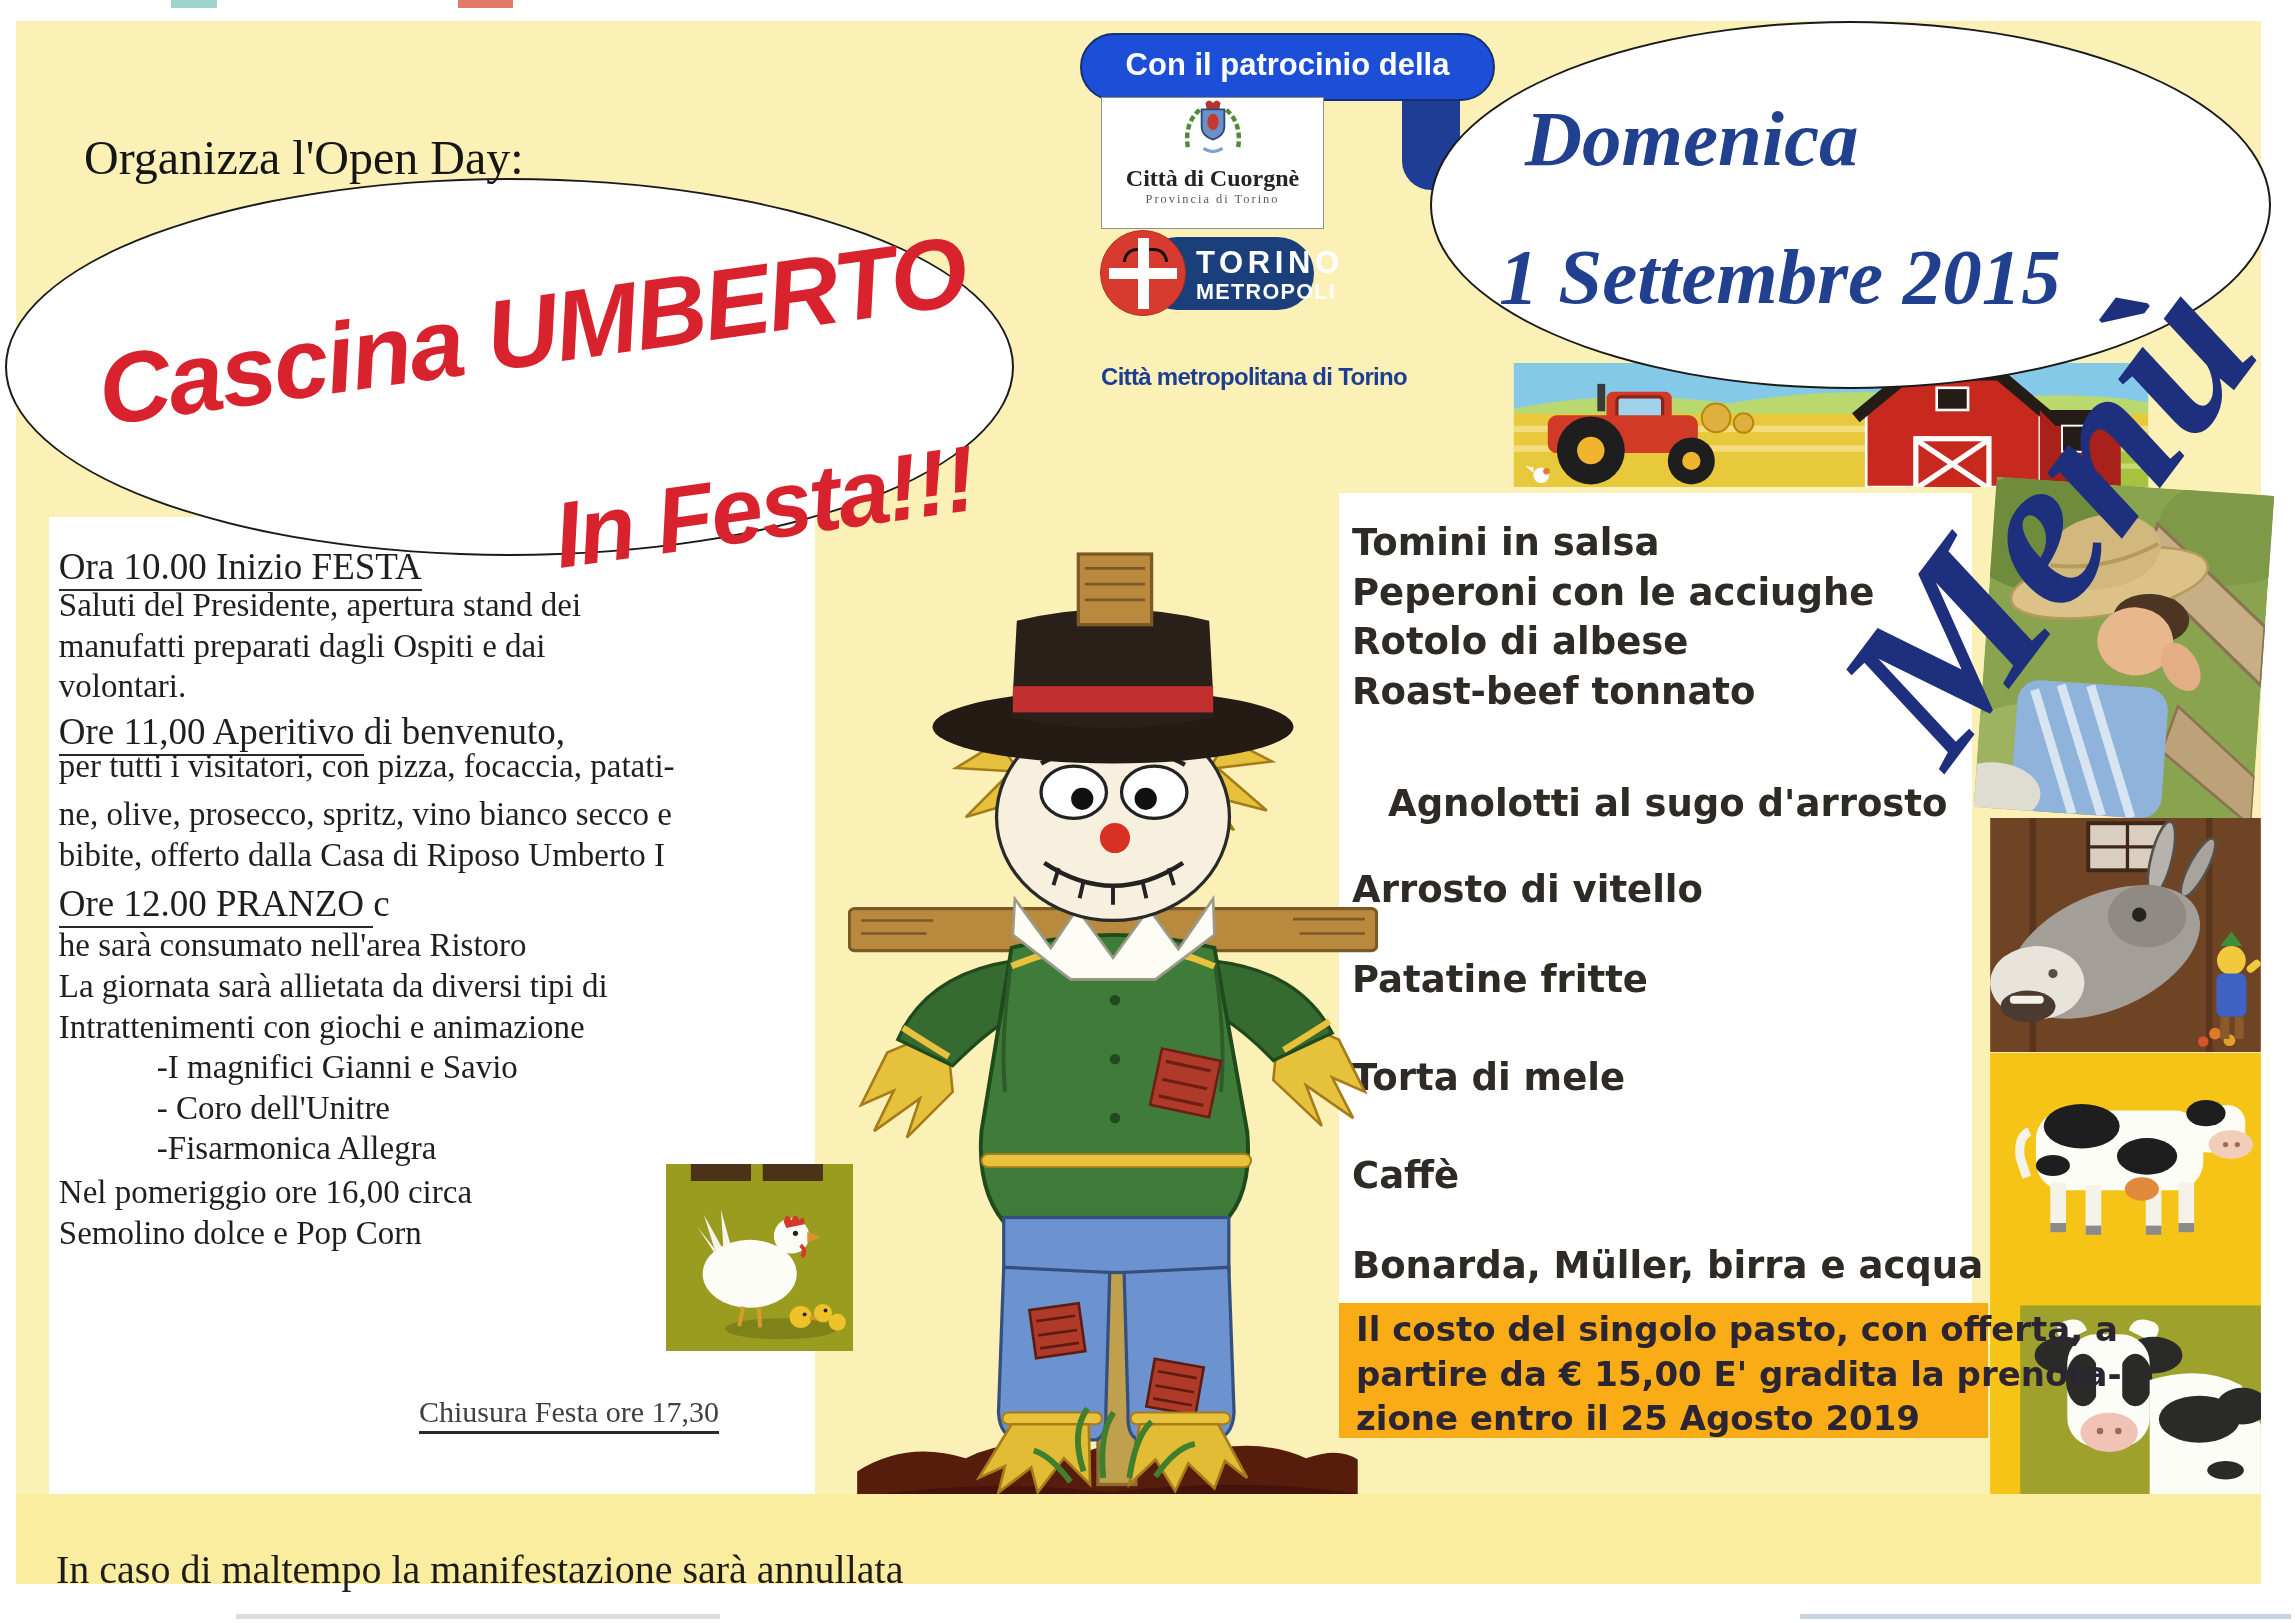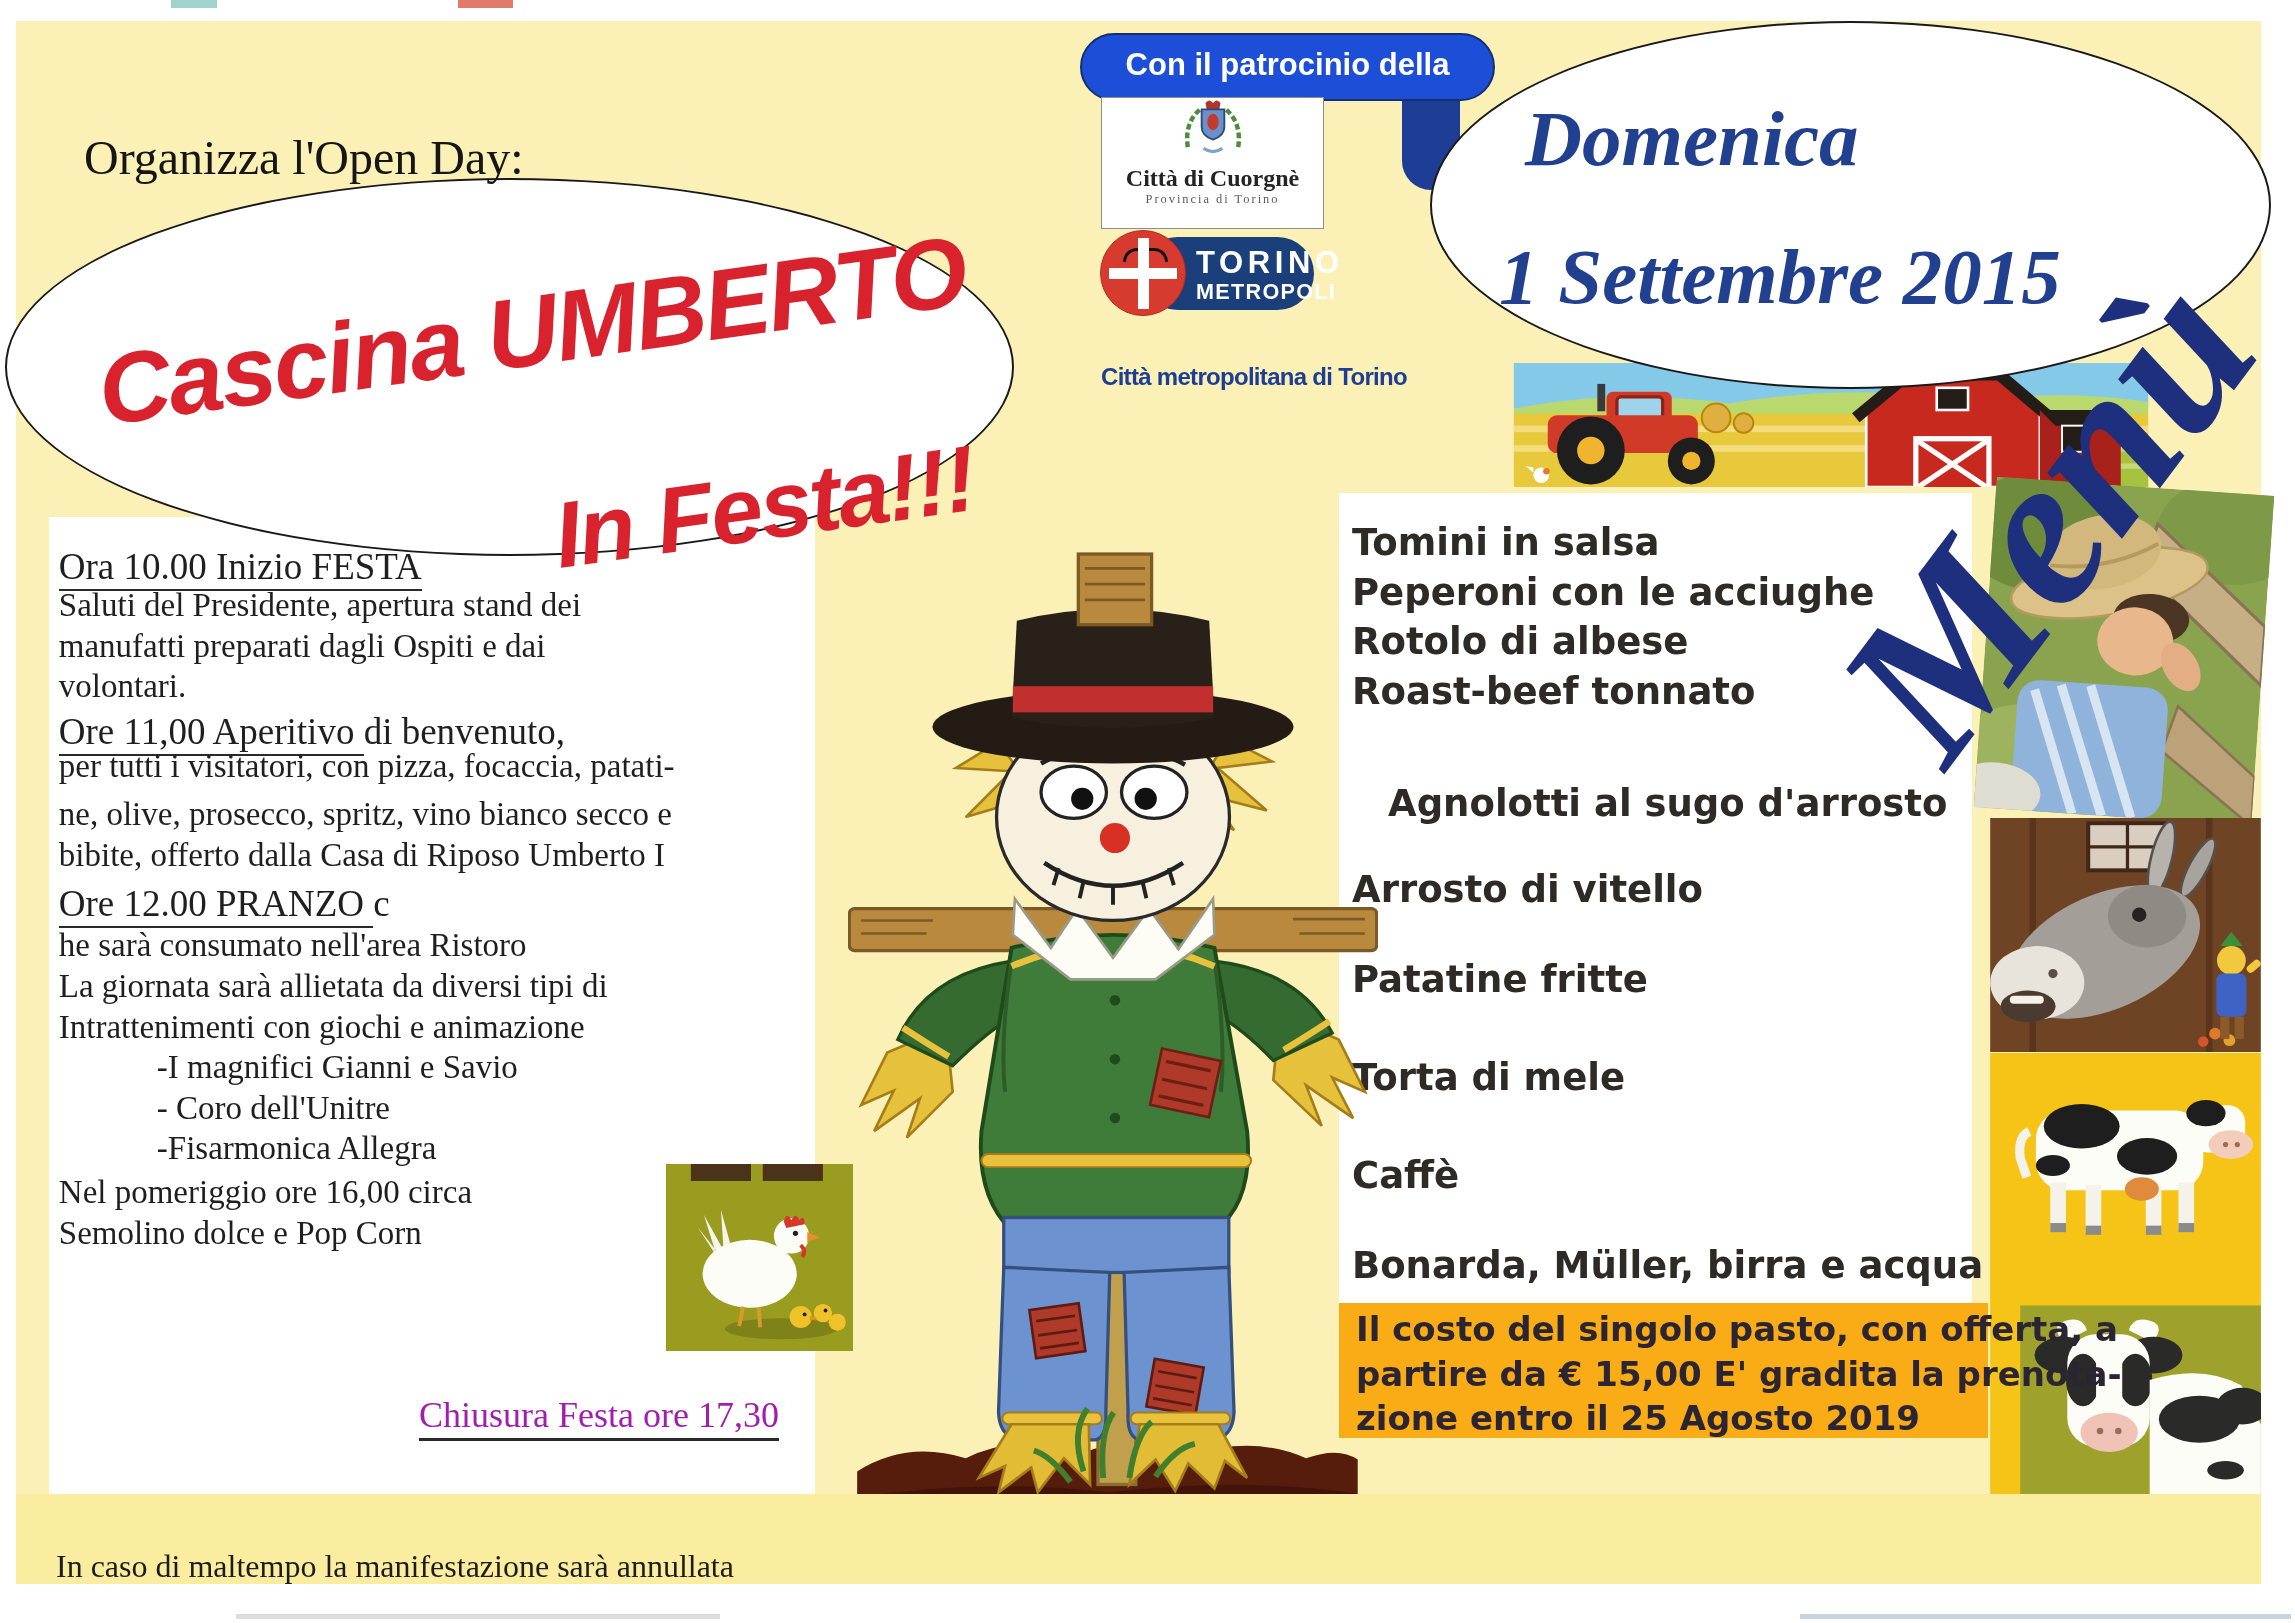--- a/index.html
+++ b/index.html
@@ -60,35 +60,35 @@
   
   .program-box{left:49px;top:517px;width:766px;height:982px;background:#ffffff;z-index:1;}
   .menu-box{left:1339px;top:493px;width:633px;height:814px;background:#ffffff;z-index:2;}
   .price-box{left:1339px;top:1303px;width:649px;height:135px;background:#F9AC15;z-index:3;}
 
   .program-line{position:absolute;left:0;font-family:cursive;font-size:33px;color:#1f1f1f;
                 line-height:1;white-space:nowrap;}
   .program-line.header{font-size:37px;}
   .program-line .u-span{border-bottom:2.6px solid #2a2a2a;padding-bottom:2px;}
   .program-line.indent{padding-left:98px;}
-  .closing-line{left:419px;top:1397px;font-family:cursive;font-size:36px;color:#a21caf;z-index:4;line-height:1;}
+  .closing-line{left:419px;top:1397px;font-family:cursive;font-size:30px;color:#404040;z-index:4;line-height:1;}
   .closing-line span{border-bottom:3.3px solid #2a2a2a;padding-bottom:2.6px;}
 
   .menu-item{position:absolute;left:13px;font-family:"DejaVu Sans", sans-serif;font-weight:700;
              font-size:37px;color:#2E2A26;line-height:1;white-space:nowrap;}
 
   .menu-script{left:1761px;top:406px;width:589px;height:236px;text-align:center;
                font-family:cursive;font-style:italic;font-weight:bold;font-size:216px;
                color:#1D2F7D;transform:rotate(-53deg);z-index:6;line-height:216px;}
 
   .price-line{position:absolute;left:17px;font-family:"DejaVu Sans", sans-serif;font-weight:700;
               font-size:34px;color:#2B2533;line-height:1;white-space:nowrap;}
 
   .foot1{left:56px;top:1502px;font-family:"Liberation Serif", serif;font-size:41px;color:#1d1b1b;z-index:4;line-height:1;}
-  .foot2{left:56px;top:1550px;font-family:"Liberation Serif", serif;font-size:32px;color:#1d1b1b;z-index:4;line-height:1;}
+  .foot2{left:56px;top:1550px;font-family:"Liberation Serif", serif;font-size:40px;color:#1d1b1b;z-index:4;line-height:1;}
 
   
   .farm{left:1513px;top:363px;width:636px;height:124px;z-index:1;}
   .scarecrow{left:848px;top:542px;width:530px;height:982px;z-index:2;}
   .hen{left:666px;top:1164px;width:187px;height:187px;z-index:2;}
   .child-photo{left:1985px;top:486px;width:278px;height:331px;transform:rotate(4deg);
                overflow:hidden;z-index:2;}
   .donkey-photo{left:1990px;top:818px;width:271px;height:234px;overflow:hidden;z-index:2;}
   .cow-illustration{left:1990px;top:1053px;width:271px;height:446px;overflow:hidden;z-index:2;}
 </style>

